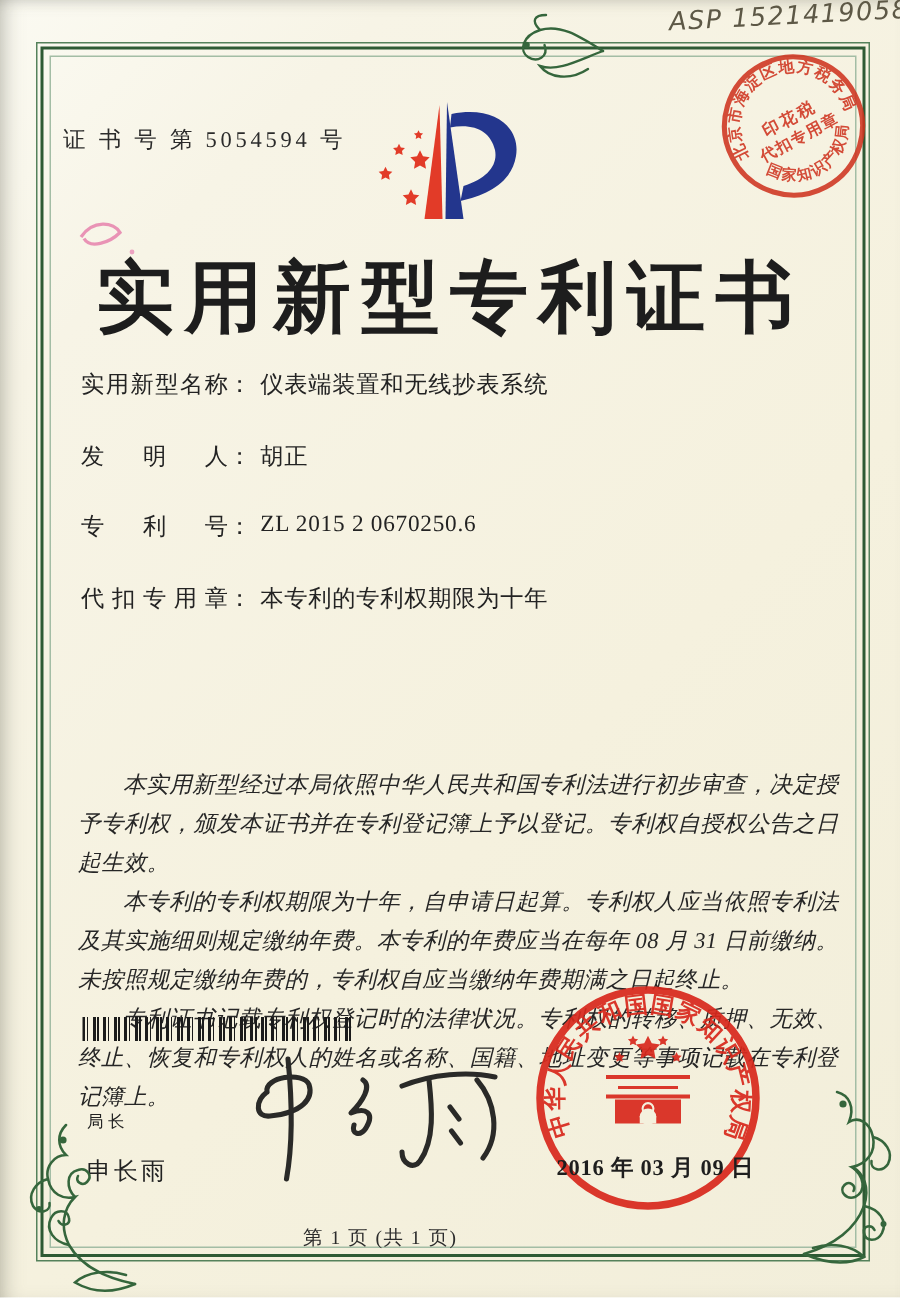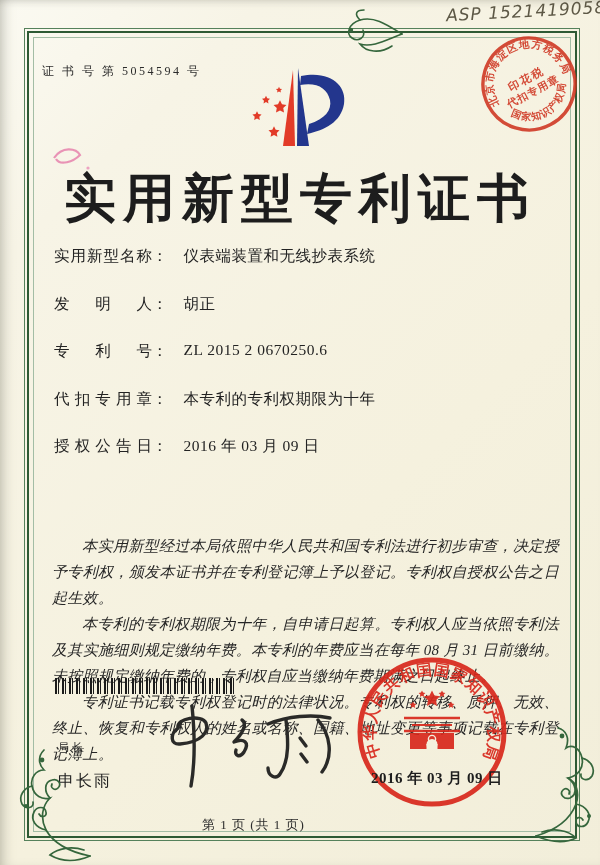--- a/index.html
+++ b/index.html
@@ -7,32 +7,32 @@
        font-family:"Liberation Serif","DejaVu Serif",serif;}
   #scan{position:relative;width:600px;height:865px;
         background:linear-gradient(135deg,#fbfaf2 0%,#f7f4e6 18%,#f5f1de 60%,#f2eeda 100%);
         box-shadow:inset 10px 0 14px -9px rgba(110,110,95,.5), inset 0 8px 10px -8px rgba(120,120,110,.35);}
   
   #frame{position:absolute;left:27px;top:31px;width:546px;height:803px;
          border:2.5px solid #2e5a34;outline:1px solid #55815b;outline-offset:2px;}
   #frame-inner{position:absolute;left:4px;top:4px;right:4px;bottom:4px;border:1px solid #a3bda5;}
   
   .abs{position:absolute;}
-  #cert-no{left:42px;top:63px;font-size:12px;letter-spacing:2.5px;color:#2b2b2b;text-align:right;}
+  #cert-no{left:42px;top:84px;font-size:15px;letter-spacing:2.5px;color:#2b2b2b;text-align:right;}
   #handwritten{left:446px;top:1px;font-size:17px;color:#5d5846;
                font-family:"DejaVu Sans",sans-serif;font-style:italic;
                transform:rotate(-3deg);letter-spacing:1px;white-space:nowrap;}
   #title{left:0;top:164px;width:600px;text-align:center;font-size:52px;font-weight:700;
          letter-spacing:7px;color:#1d1d1d;}
   #fields{left:54px;top:246px;width:500px;}
   .frow{height:47.5px;font-size:15.5px;color:#232323;white-space:nowrap;}
   .flabel{display:inline-block;width:98px;text-align:justify;text-align-last:justify;vertical-align:top;}
   .fcolon{display:inline-block;vertical-align:top;}
-  .fvalue{display:inline-block;margin-left:16px;vertical-align:top;letter-spacing:.5px;}
-  #body-text{left:52px;top:533px;width:507px;font-size:15px;line-height:26px;
+  .fvalue{display:inline-block;margin-left:6px;vertical-align:top;letter-spacing:.5px;}
+  #body-text{left:52px;top:511px;width:507px;font-size:15px;line-height:26px;
              color:#262626;font-style:italic;}
   #body-text p{margin:0;text-indent:2em;text-align:justify;letter-spacing:.3px;}
   #barcode{left:55px;top:678px;width:179px;height:16px;
            background-image:repeating-linear-gradient(90deg,#1b1b1b 0 2px,transparent 2px 3px,
              #1b1b1b 3px 4px,transparent 4px 7px,#1b1b1b 7px 9px,transparent 9px 10px,
              #1b1b1b 10px 11px,transparent 11px 14px);}
   #director-title{left:58px;top:740px;font-size:11px;letter-spacing:3px;color:#222;}
   #director-name{left:58px;top:771px;font-size:16px;letter-spacing:2px;color:#222;}
   #seal-date{left:371px;top:769px;width:135px;font-size:15px;font-weight:700;
              color:#1e1e1e;letter-spacing:.5px;z-index:6;white-space:nowrap;}
@@ -138,23 +138,20 @@
     </div>
     <div class="frow">
       <span class="flabel">发明人</span><span class="fcolon">：</span><span class="fvalue">胡正</span>
     </div>
     <div class="frow">
       <span class="flabel">专利号</span><span class="fcolon">：</span><span class="fvalue">ZL 2015 2 0670250.6</span>
     </div>
     <div class="frow">
       <span class="flabel">代扣专用章</span><span class="fcolon">：</span><span class="fvalue">本专利的专利权期限为十年</span>
     </div>
-    <div class="frow">
-      <span class="flabel">授权公告日</span><span class="fcolon">：</span><span class="fvalue">2016 年 03 月 09 日</span>
-    </div>
   </div>
 
   <div id="body-text" class="abs">
     <p>本实用新型经过本局依照中华人民共和国专利法进行初步审查，决定授予专利权，颁发本证书并在专利登记簿上予以登记。专利权自授权公告之日起生效。</p>
     <p>本专利的专利权期限为十年，自申请日起算。专利权人应当依照专利法及其实施细则规定缴纳年费。本专利的年费应当在每年 08 月 31 日前缴纳。未按照规定缴纳年费的，专利权自应当缴纳年费期满之日起终止。</p>
     <p>专利证书记载专利权登记时的法律状况。专利权的转移、质押、无效、终止、恢复和专利权人的姓名或名称、国籍、地址变更等事项记载在专利登记簿上。</p>
   </div>
 
   <div id="barcode" class="abs"></div>
 

